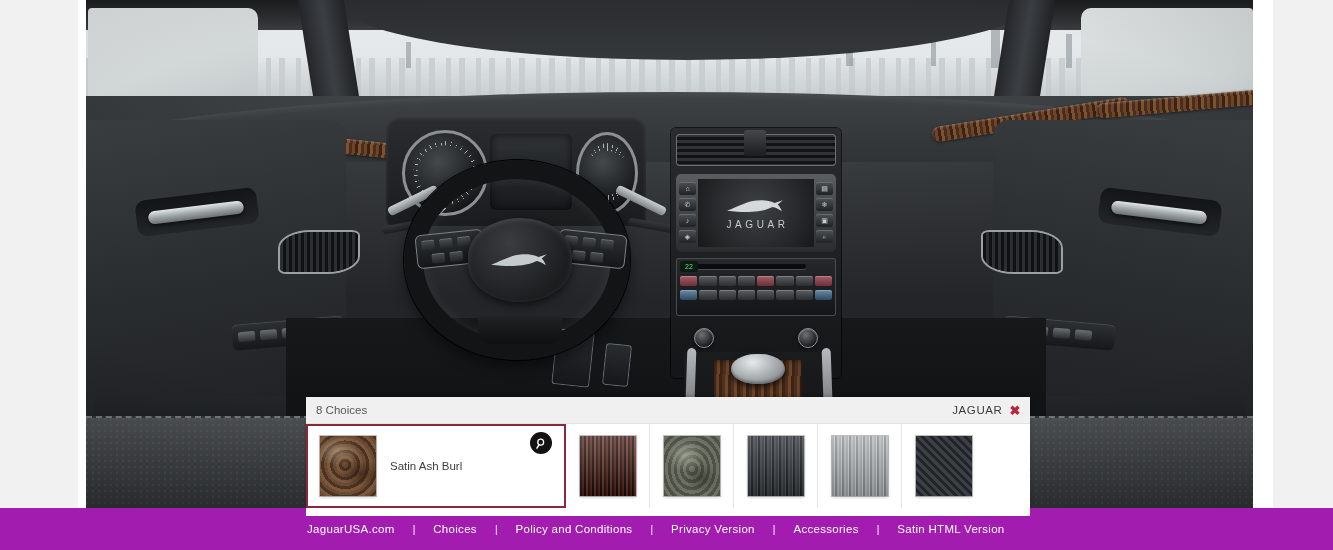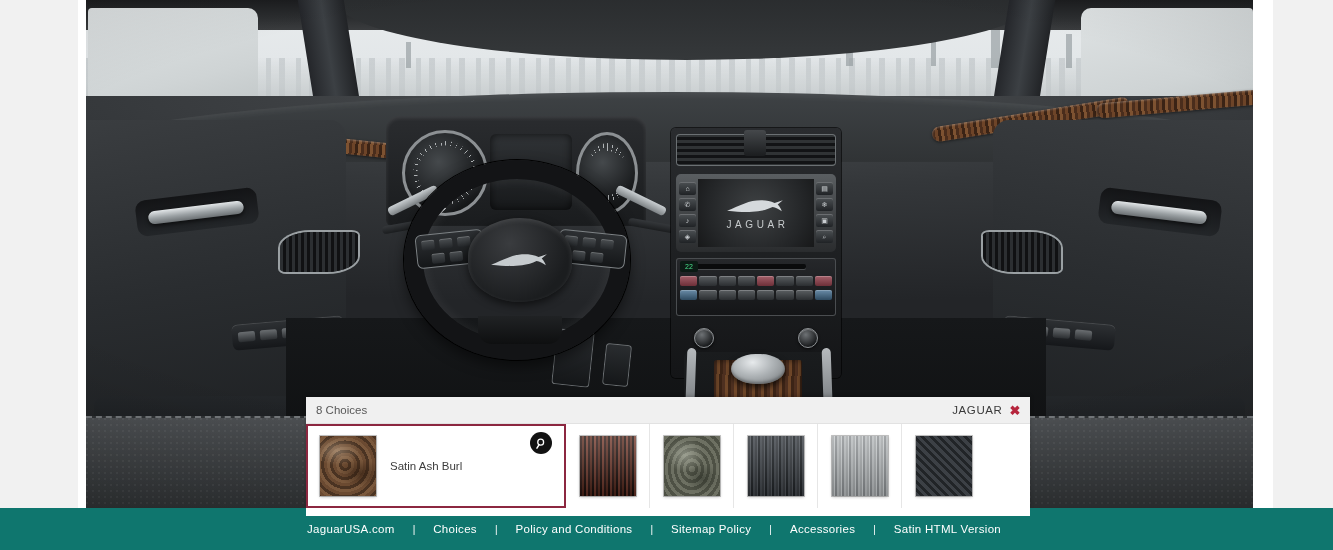--- a/index.html
+++ b/index.html
@@ -459,21 +459,21 @@
     position: absolute; right: 12px; top: 6px;
     width: 22px; height: 22px; border-radius: 50%;
     background: #121212;
     display: flex; align-items: center; justify-content: center;
     cursor: pointer;
   }
 
   
   .footer {
     position: absolute; left: 0; bottom: 0; width: 1333px; height: 42px;
-    background: #0f766e;
+    background: #a21caf;
     display: flex; align-items: center;
   }
   .footer-nav {
     display: flex; align-items: center; margin-left: 307px; gap: 0;
   }
   .footer-link {
     color: #ffffff; font-size: 11.5px; text-decoration: none;
     letter-spacing: .3px; cursor: pointer;
   }
   .footer-sep { color: #ffffff; font-size: 10px; padding: 0 18px; }
@@ -694,21 +694,21 @@
   </div>
 
   <div class="footer">
     <nav class="footer-nav">
       <a class="footer-link">JaguarUSA.com</a>
       <span class="footer-sep">|</span>
       <a class="footer-link">Choices</a>
       <span class="footer-sep">|</span>
       <a class="footer-link">Policy and Conditions</a>
       <span class="footer-sep">|</span>
-      <a class="footer-link">Sitemap Policy</a>
+      <a class="footer-link">Privacy Version</a>
       <span class="footer-sep">|</span>
       <a class="footer-link">Accessories</a>
       <span class="footer-sep">|</span>
       <a class="footer-link">Satin HTML Version</a>
     </nav>
   </div>
 
 </div>
 
 </body></html>

